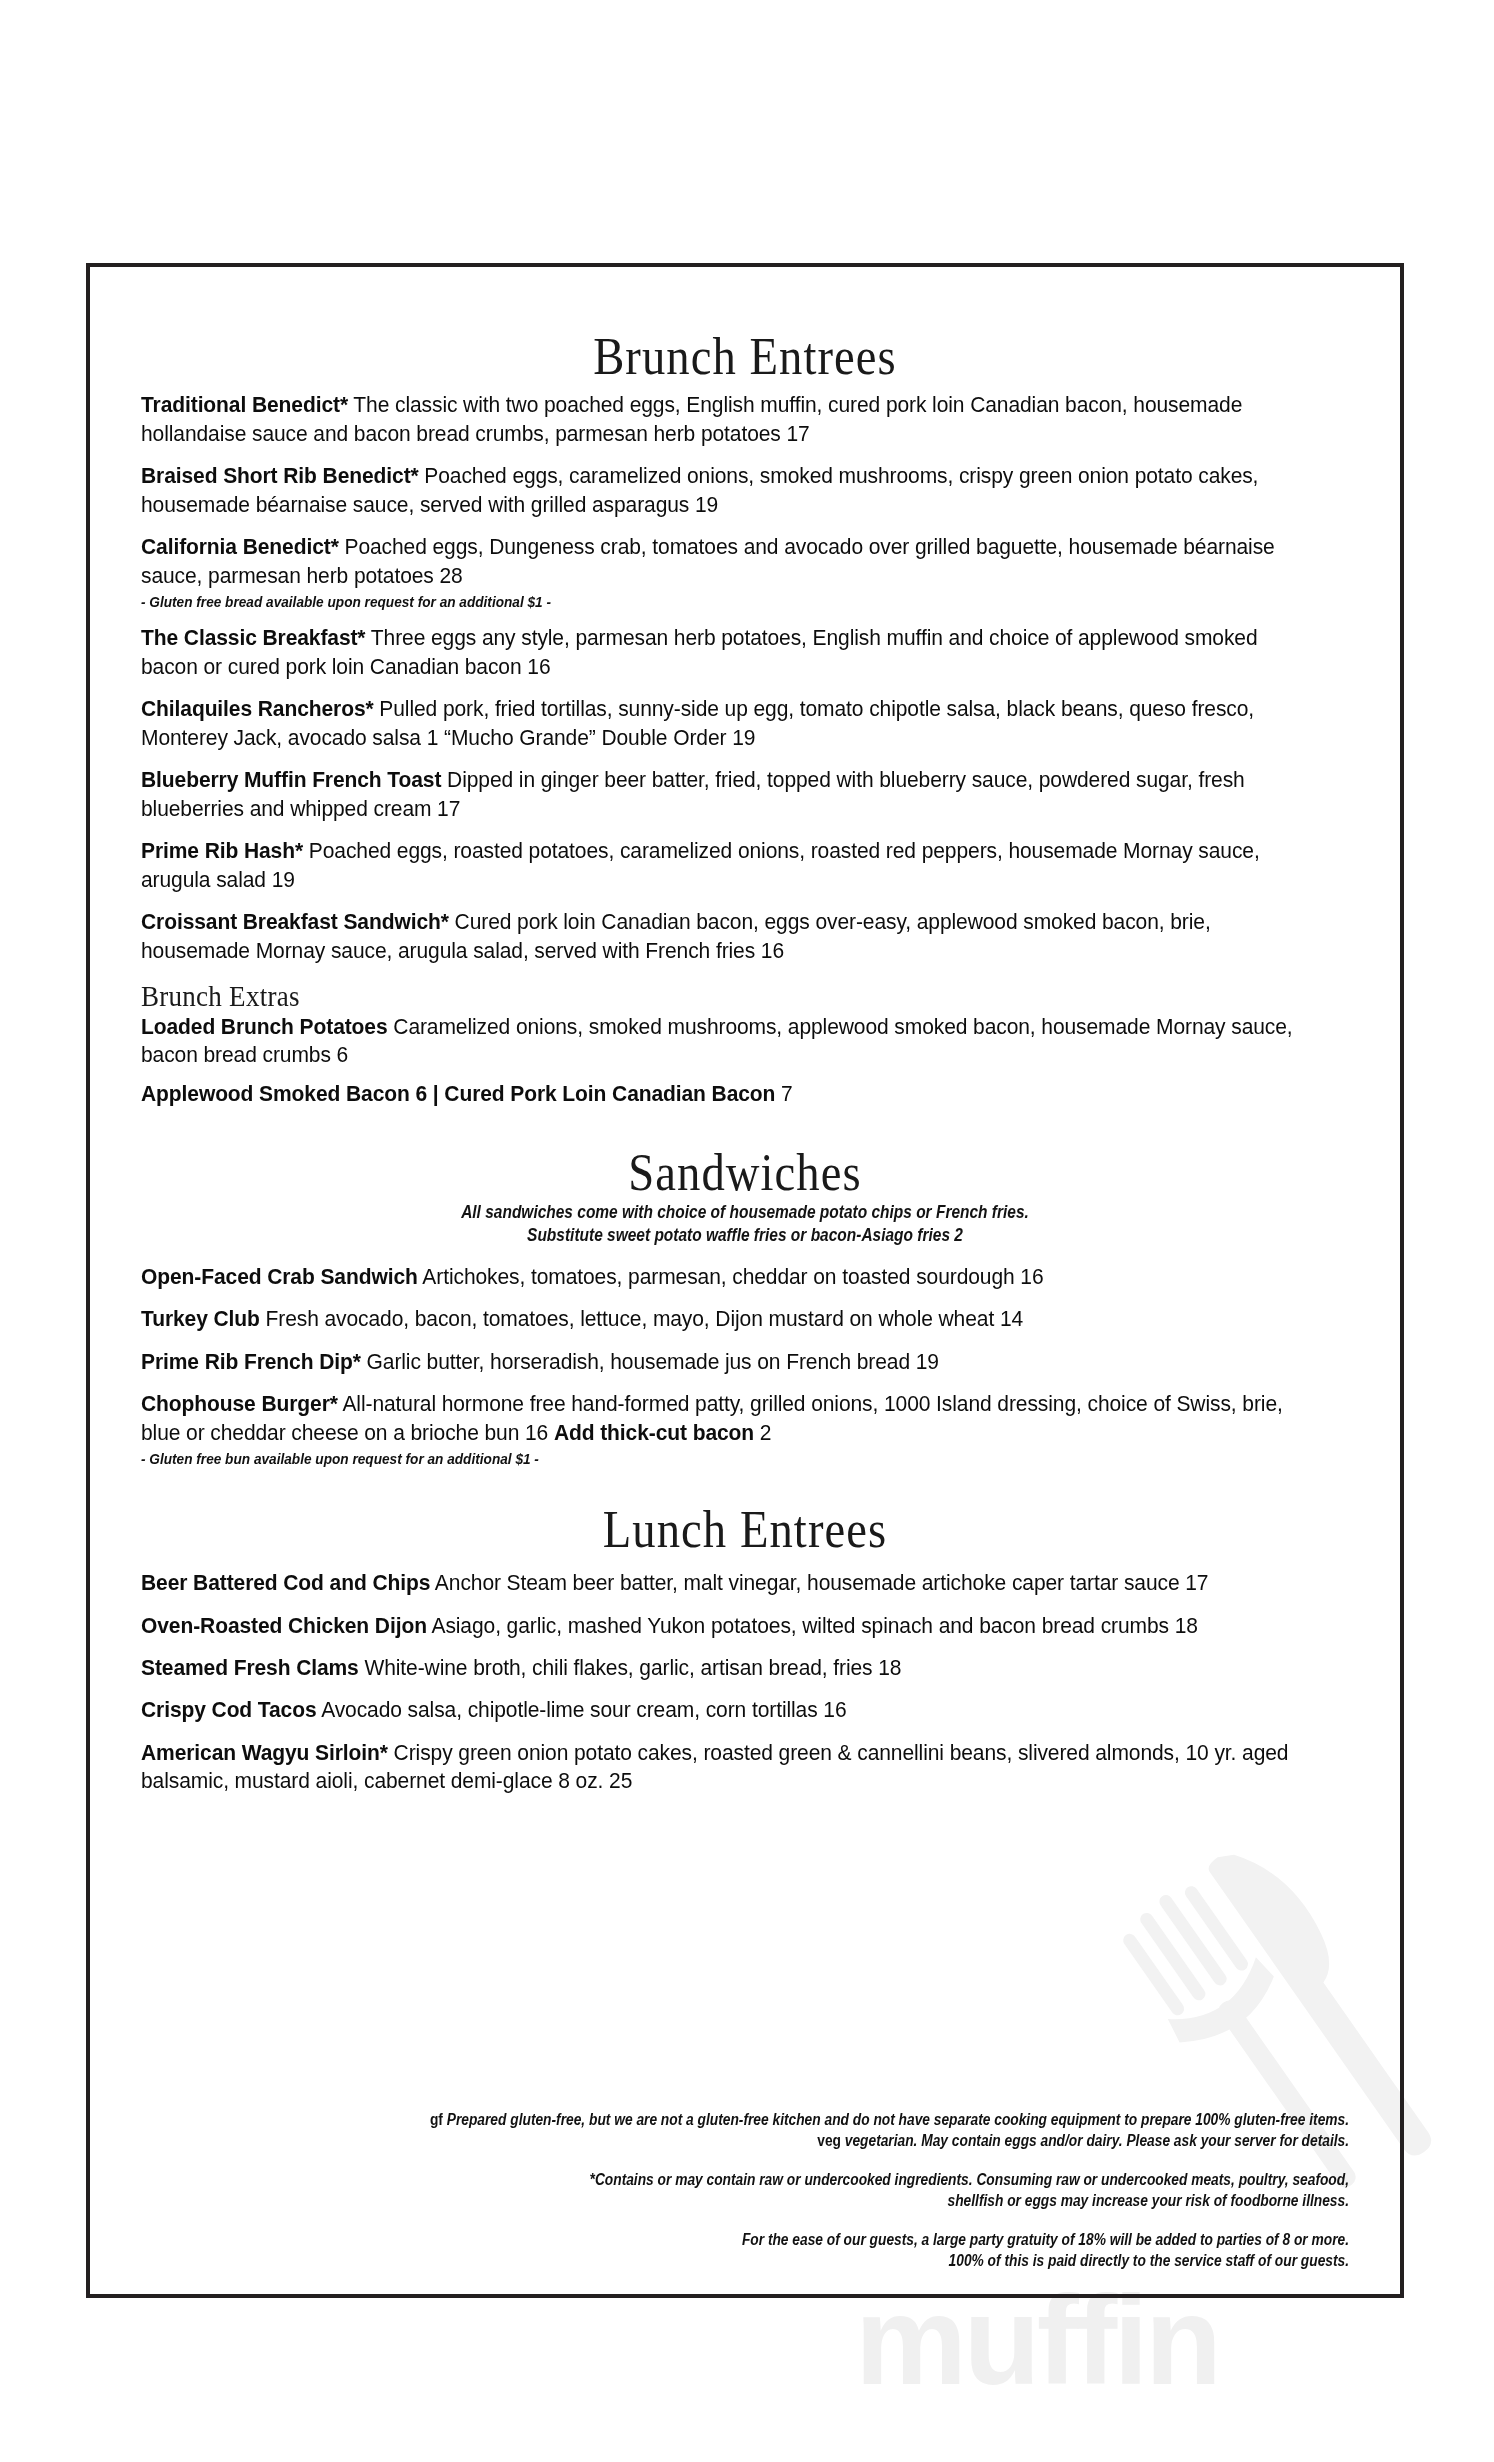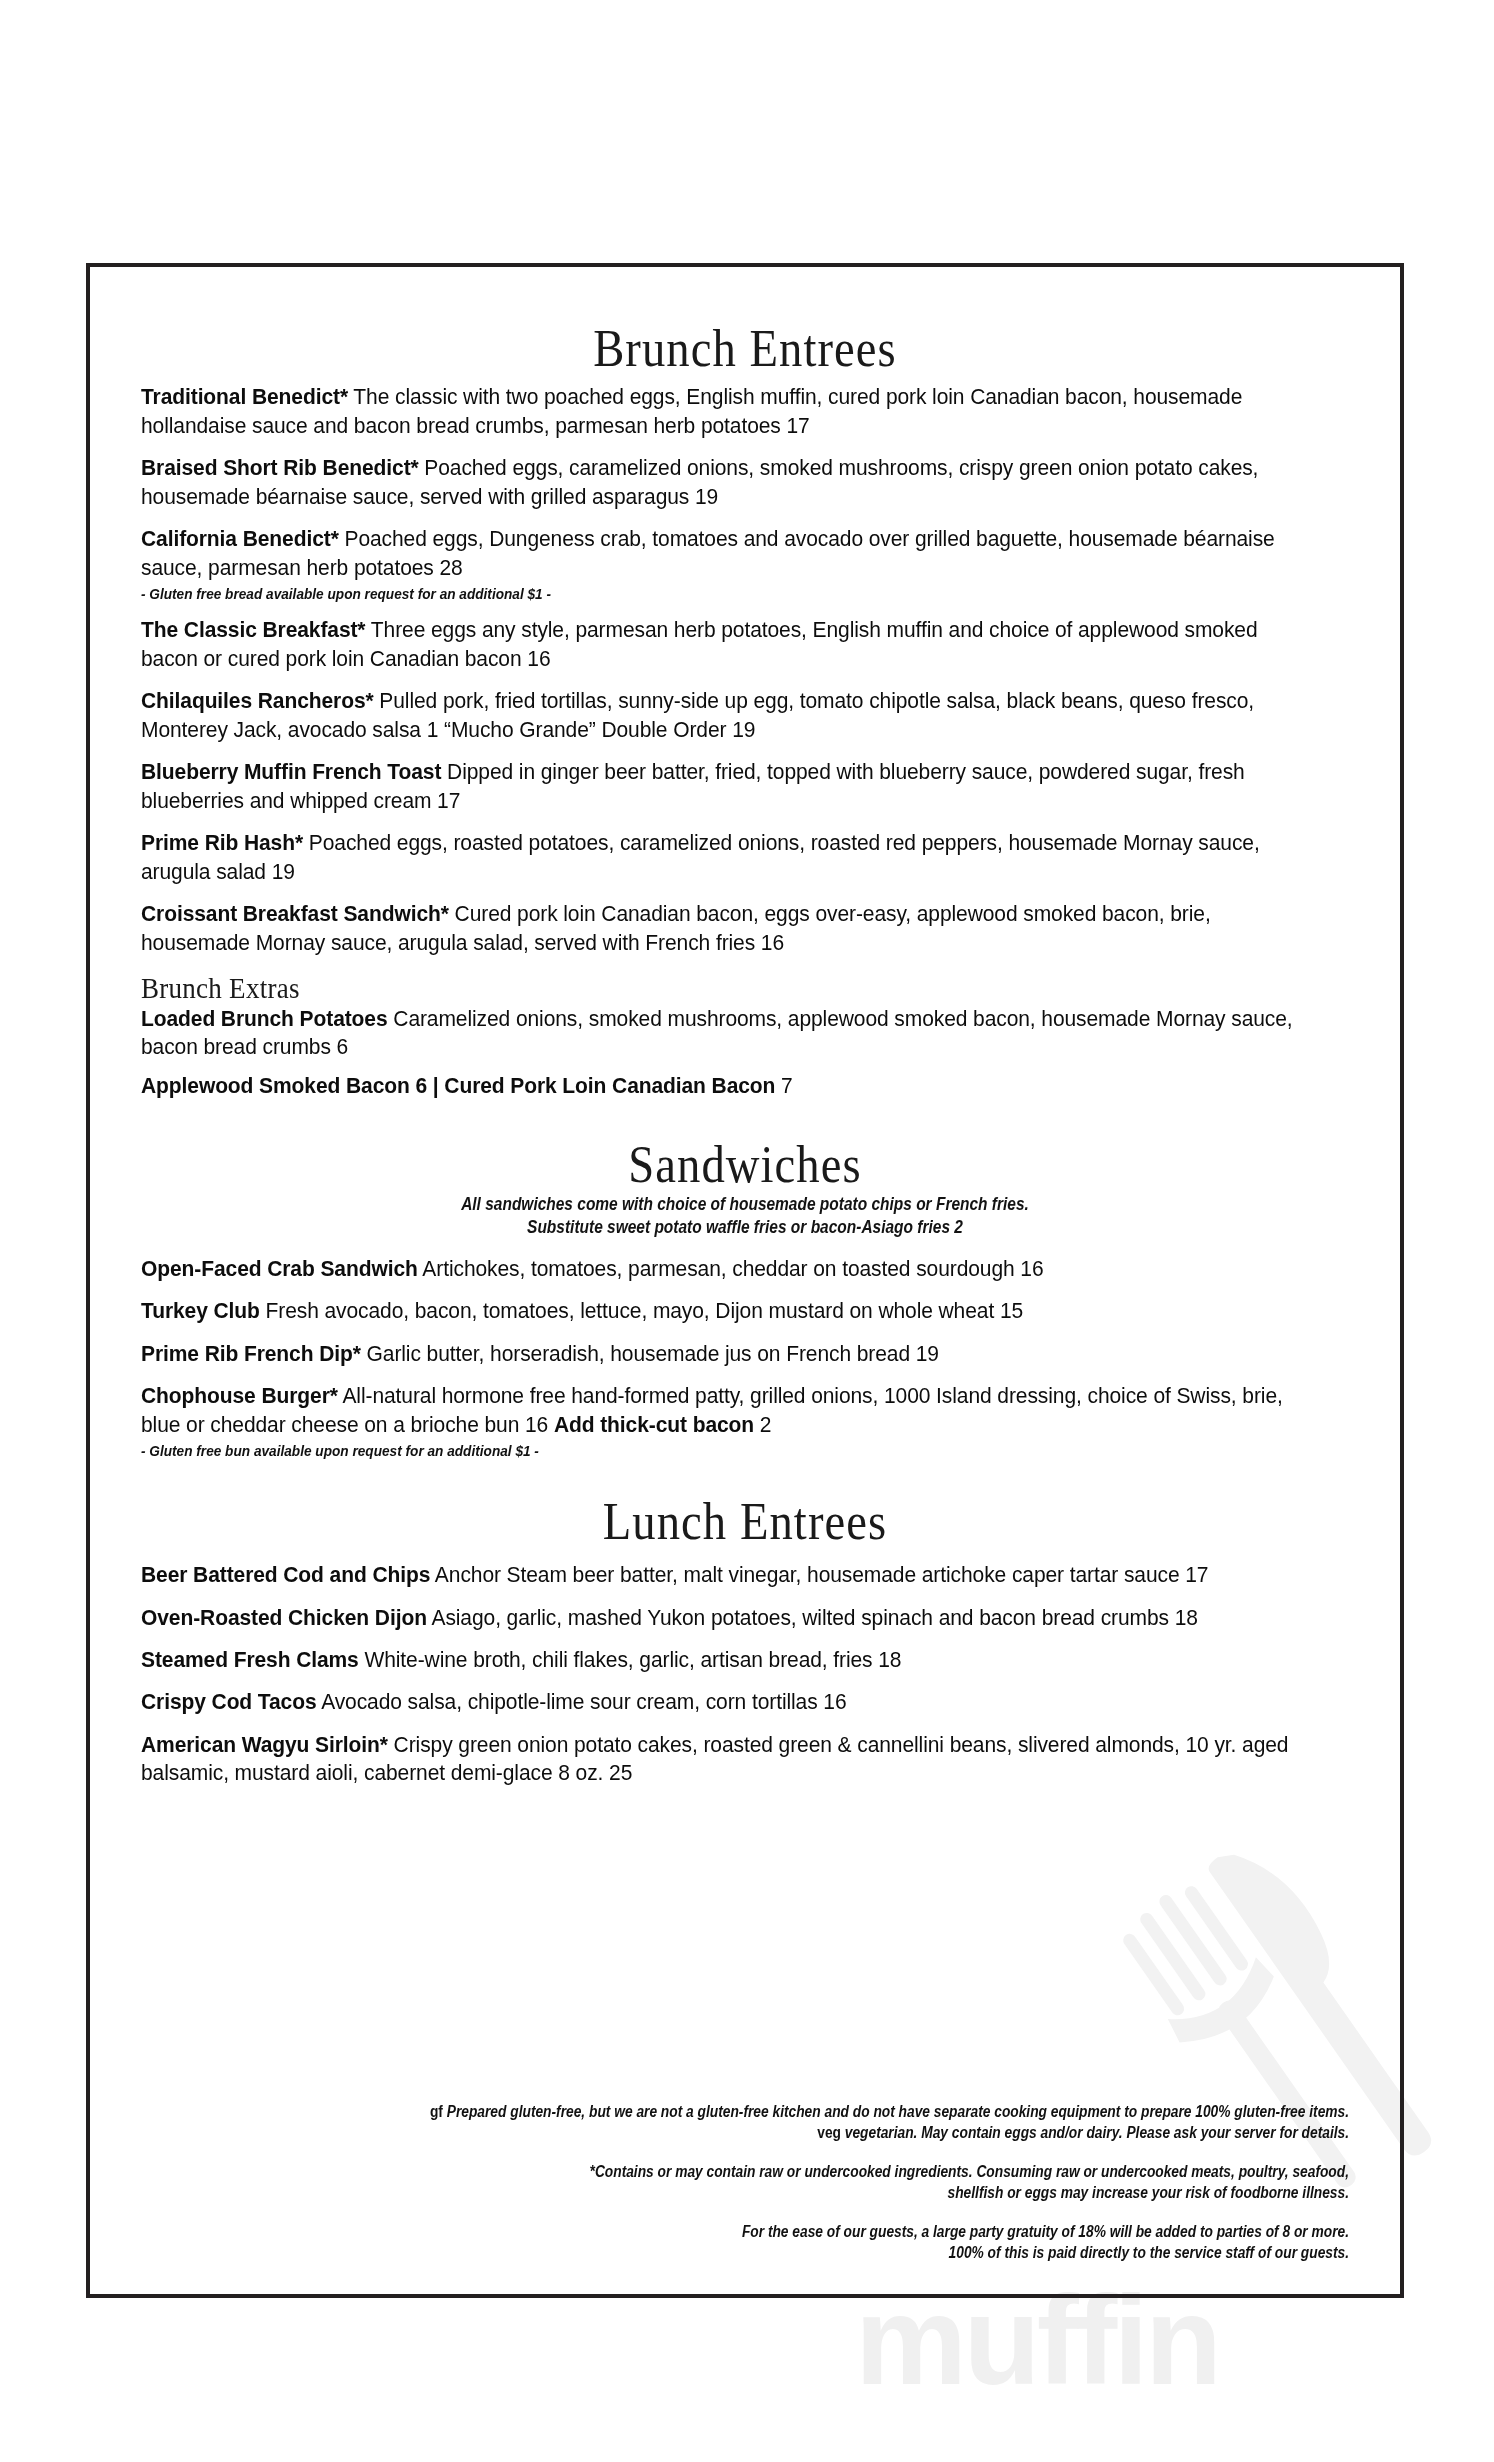--- a/index.html
+++ b/index.html
@@ -48,21 +48,21 @@
     height: 2035px;
     border: 4.2px solid #231f20;
     box-sizing: border-box;
     background: transparent;
     z-index: 2;
   }
 
   #menu-inner {
     position: absolute;
     left: 0;
-    top: 8px;
+    top: 16px;
     width: 100%;
     height: 100%;
     box-sizing: border-box;
     padding: 0 51px;
   }
 
   
   .section-heading {
     text-align: center;
     font-family: "Liberation Serif", serif;
@@ -269,21 +269,21 @@
 
     <div class="items" style="padding-top:15.5px;">
       <p class="item">
         <span class="nm">Open-Faced Crab Sandwich</span>
         <span>Artichokes, tomatoes, parmesan, cheddar on toasted sourdough</span>
         <span class="price">16</span>
       </p>
       <p class="item">
         <span class="nm">Turkey Club</span>
         <span>Fresh avocado, bacon, tomatoes, lettuce, mayo, Dijon mustard on whole wheat</span>
-        <span class="price">15</span>
+        <span class="price">14</span>
       </p>
       <p class="item">
         <span class="nm">Prime Rib French Dip*</span>
         <span>Garlic butter, horseradish, housemade jus on French bread</span>
         <span class="price">19</span>
       </p>
       <p class="item" style="margin-bottom:2.4px;">
         <span class="nm">Chophouse Burger*</span>
         <span>All-natural hormone free hand-formed patty, grilled onions, 1000 Island dressing, choice of Swiss, brie, blue or cheddar cheese on a brioche bun</span>
         <span class="price">16</span>

